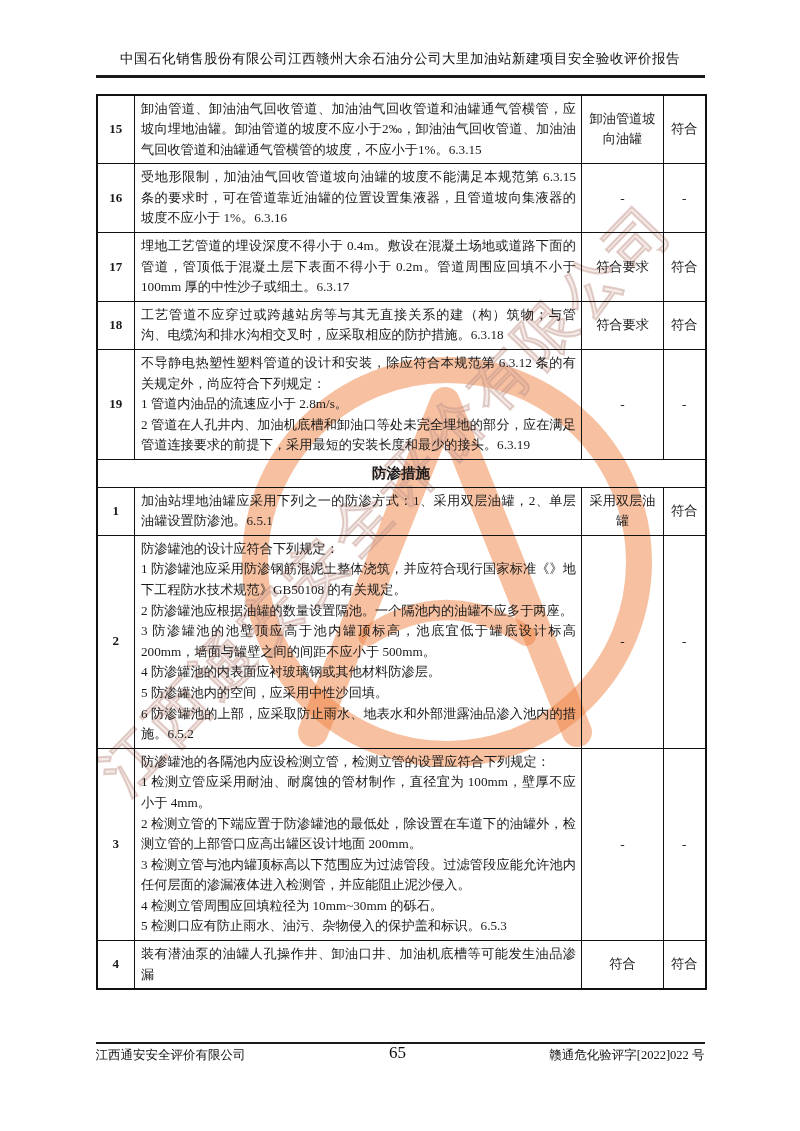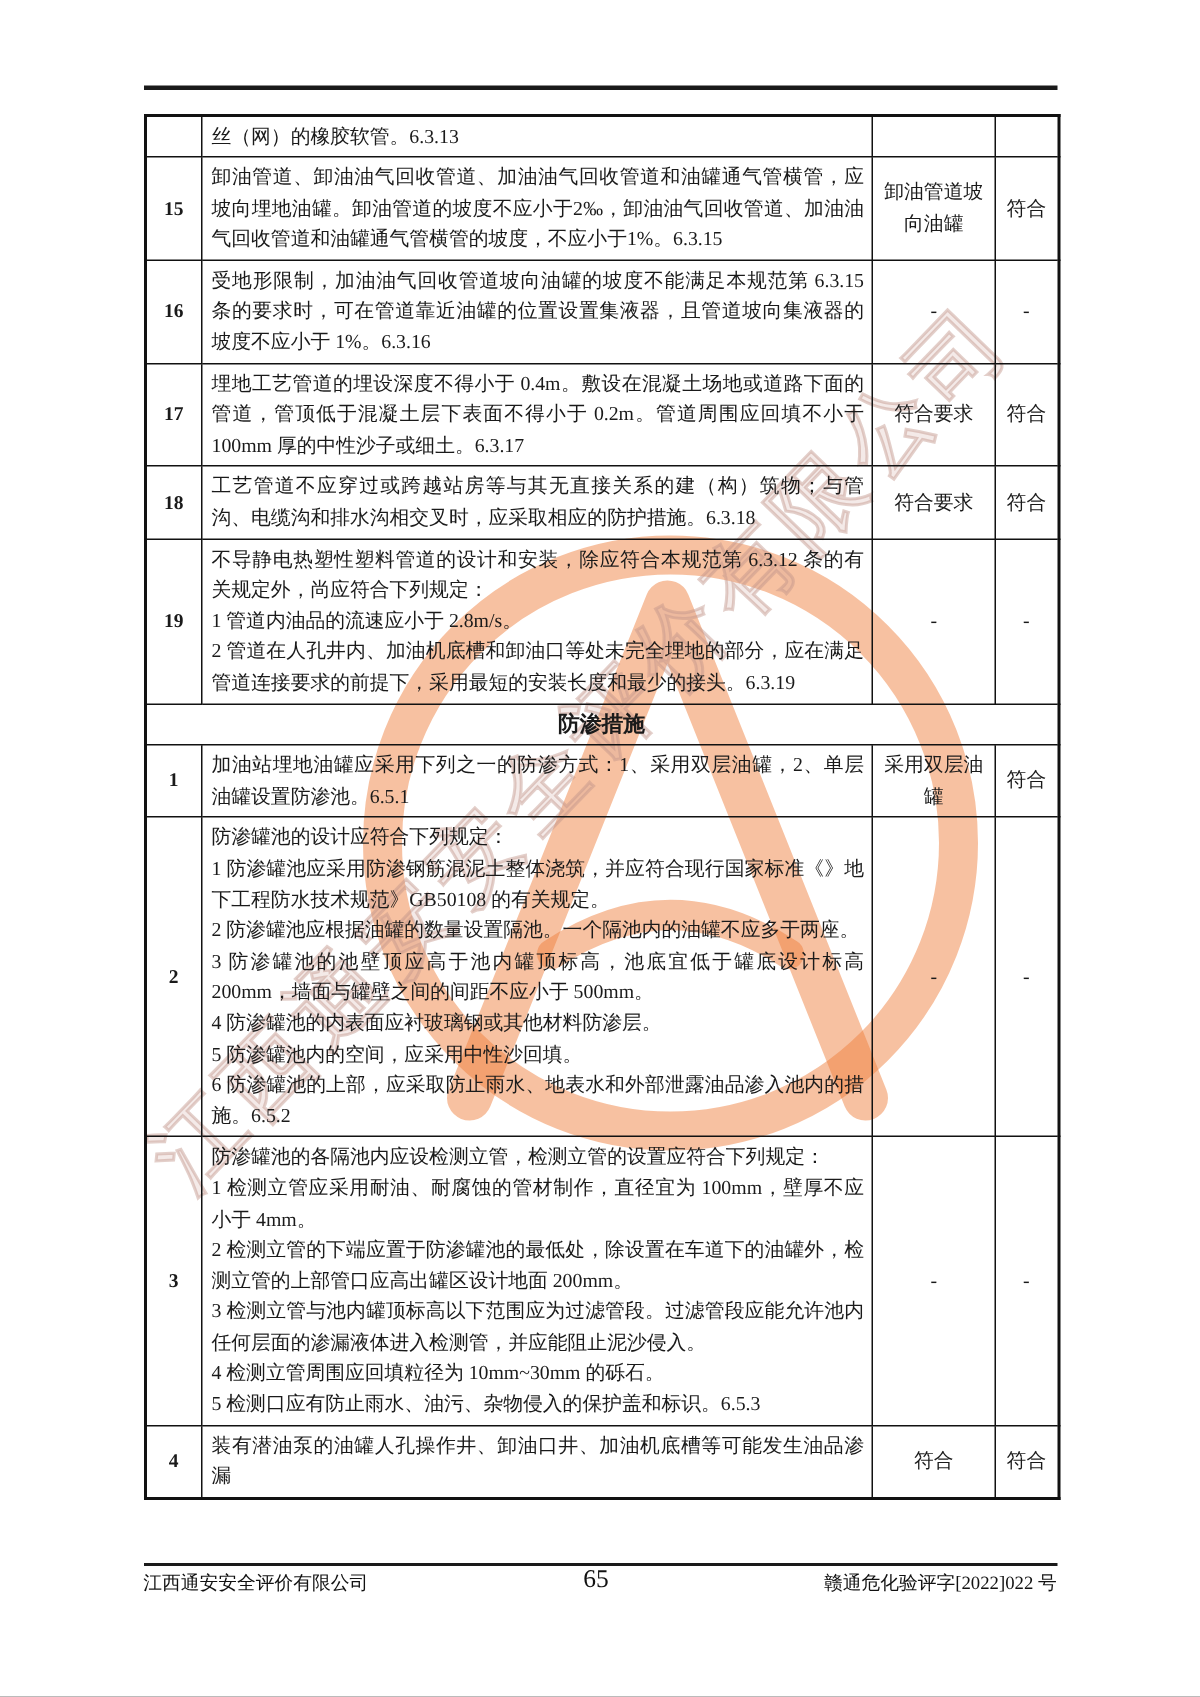--- a/index.html
+++ b/index.html
@@ -80,36 +80,31 @@
   <div class="watermark">
     <svg class="wm-stamp" width="800" height="1131" viewBox="0 0 800 1131">
       <circle cx="447" cy="562" r="192" fill="none" stroke="rgba(238,126,58,0.48)" stroke-width="26"></circle>
       <path d="M313 732 L445 402 L577 732" fill="none" stroke="rgba(238,126,58,0.48)" stroke-width="30" stroke-linecap="round" stroke-linejoin="round"></path>
       <path d="M368 636 Q447 584 526 636" fill="none" stroke="rgba(238,126,58,0.48)" stroke-width="20" stroke-linecap="round"></path>
     </svg>
     <div class="wm-diagonal">江西通安安全评价有限公司</div>
   </div>
 
   <div class="content">
+    <div class="doc-title">中国石化销售股份有限公司江西赣州大余石油分公司大里加油站新建项目安全验收评价报告</div>
     <div class="header-rule"></div>
 
     <table class="compliance">
       <colgroup>
         <col style="width:38px">
           <col style="width:447px">
         <col style="width:82px">
           <col style="width:42px">
       </colgroup>
       <tbody>
-        <tr>
-          <td class="c-no"></td>
-          <td class="c-txt">丝（网）的橡胶软管。6.3.13</td>
-          <td class="c-mea"></td>
-          <td class="c-res"></td>
-        </tr>
         <tr>
           <td class="c-no">15</td>
           <td class="c-txt">卸油管道、卸油油气回收管道、加油油气回收管道和油罐通气管横管，应坡向埋地油罐。卸油管道的坡度不应小于2‰，卸油油气回收管道、加油油气回收管道和油罐通气管横管的坡度，不应小于1%。6.3.15</td>
           <td class="c-mea">卸油管道坡向油罐</td>
           <td class="c-res">符合</td>
         </tr>
         <tr>
           <td class="c-no">16</td>
           <td class="c-txt">受地形限制，加油油气回收管道坡向油罐的坡度不能满足本规范第 6.3.15 条的要求时，可在管道靠近油罐的位置设置集液器，且管道坡向集液器的坡度不应小于 1%。6.3.16</td>
           <td class="c-mea">-</td>

